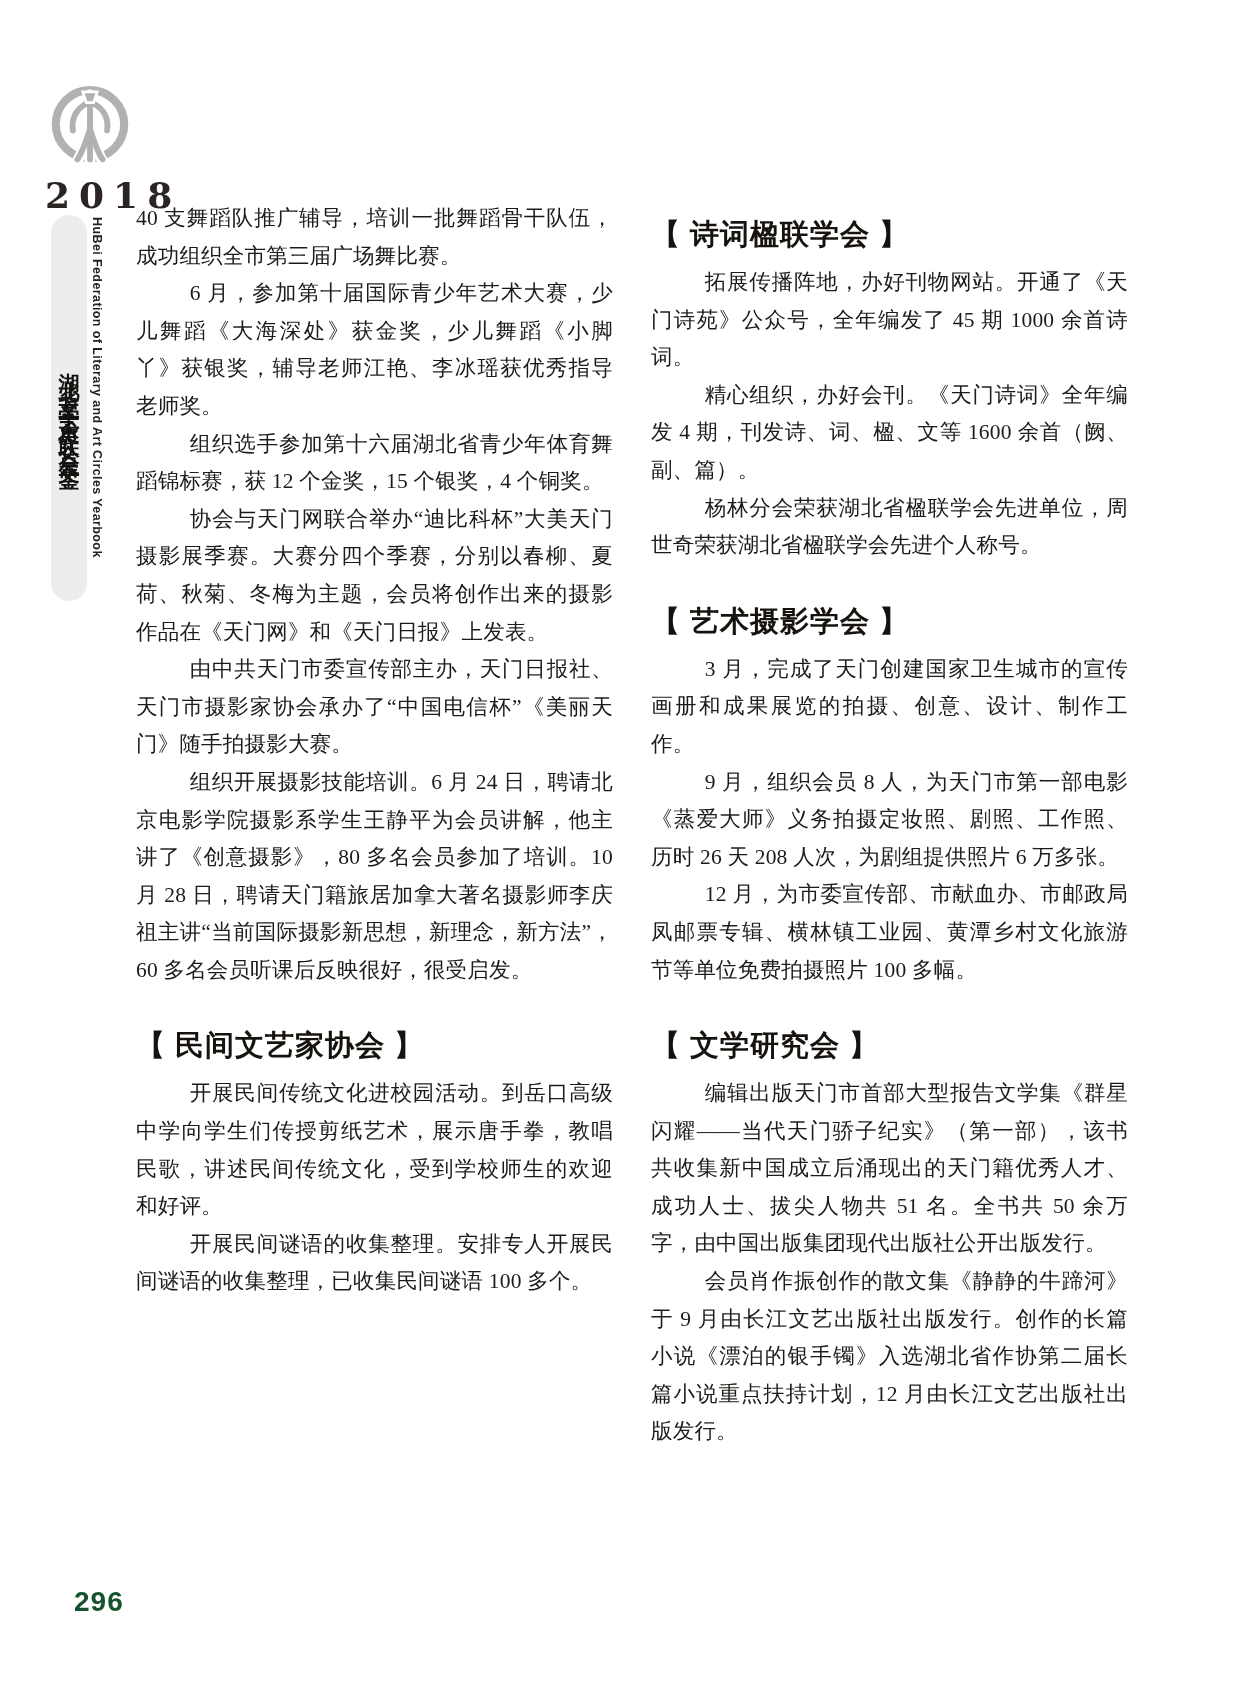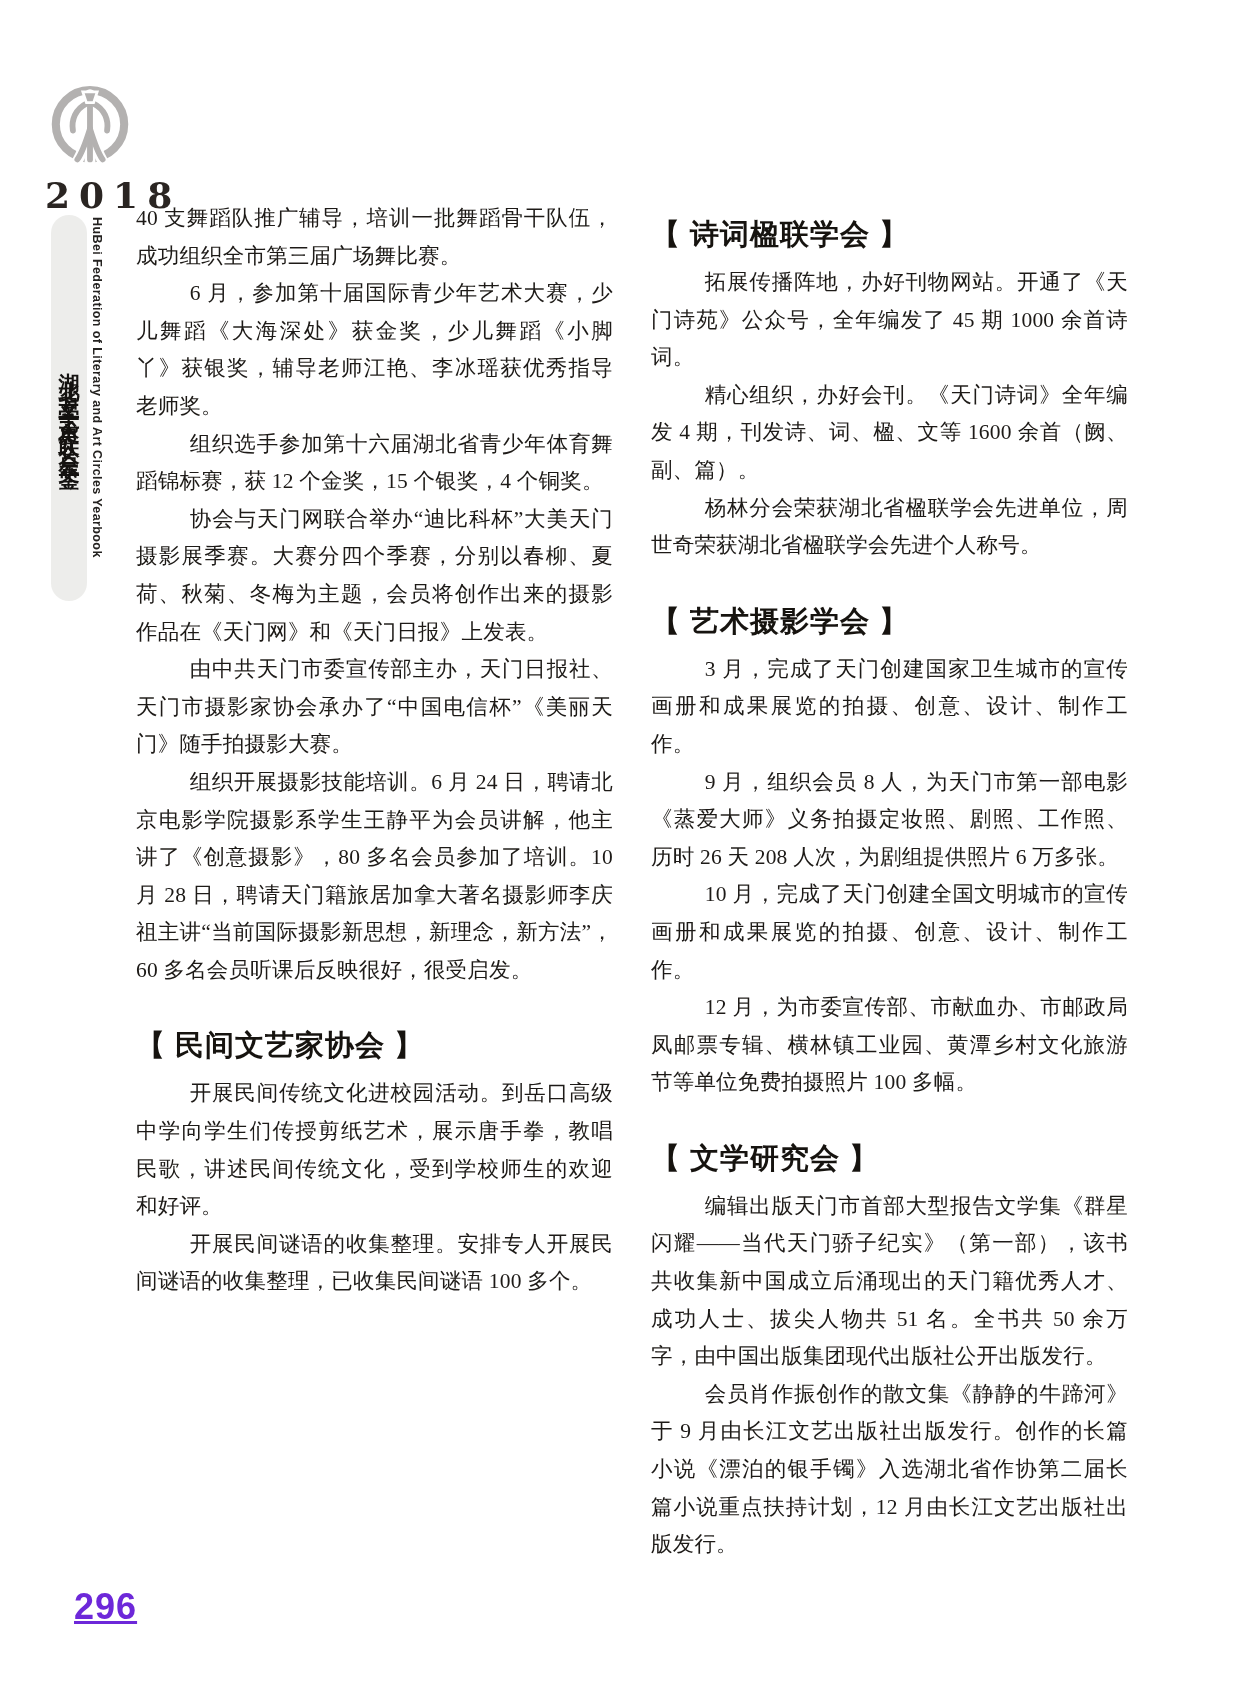--- a/index.html
+++ b/index.html
@@ -53,21 +53,21 @@
     font-family:"Liberation Sans","DejaVu Sans",sans-serif;
     font-weight:700;font-size:29px;line-height:34px;
     margin:39px 0 13px;letter-spacing:1px;color:#16130f;
   }
   .col-right section:first-child h2{margin-top:17px;}
 
   
   .pageno{
     position:absolute;left:74px;top:1586px;
     font-family:"Liberation Sans","DejaVu Sans",sans-serif;
-    font-weight:700;font-size:36px;color:#6d28d9;letter-spacing:1px;text-decoration:underline;
+    font-weight:700;font-size:28px;color:#14532d;letter-spacing:1px;
   }
 </style>
 </head>
 <body>
 
 <div class="page">
 
   <div class="corner">
     <div class="emblem">
       <svg viewBox="0 0 100 100" width="94" height="90" aria-hidden="true">
@@ -124,21 +124,20 @@
       <h2>【 诗词楹联学会 】</h2>
       <p>拓展传播阵地，办好刊物网站。开通了《天门诗苑》公众号，全年编发了 45 期 1000 余首诗词。</p>
       <p>精心组织，办好会刊。《天门诗词》全年编发 4 期，刊发诗、词、楹、文等 1600 余首（阙、副、篇）。</p>
       <p>杨林分会荣获湖北省楹联学会先进单位，周世奇荣获湖北省楹联学会先进个人称号。</p>
     </section>
 
     <section>
       <h2>【 艺术摄影学会 】</h2>
       <p>3 月，完成了天门创建国家卫生城市的宣传画册和成果展览的拍摄、创意、设计、制作工作。</p>
       <p>9 月，组织会员 8 人，为天门市第一部电影《蒸爱大师》义务拍摄定妆照、剧照、工作照、历时 26 天 208 人次，为剧组提供照片 6 万多张。</p>
-      <p>10 月，完成了天门创建全国文明城市的宣传画册和成果展览的拍摄、创意、设计、制作工作。</p>
       <p>12 月，为市委宣传部、市献血办、市邮政局凤邮票专辑、横林镇工业园、黄潭乡村文化旅游节等单位免费拍摄照片 100 多幅。</p>
     </section>
 
     <section>
       <h2>【 文学研究会 】</h2>
       <p>编辑出版天门市首部大型报告文学集《群星闪耀——当代天门骄子纪实》（第一部），该书共收集新中国成立后涌现出的天门籍优秀人才、成功人士、拔尖人物共 51 名。全书共 50 余万字，由中国出版集团现代出版社公开出版发行。</p>
       <p>会员肖作振创作的散文集《静静的牛蹄河》于 9 月由长江文艺出版社出版发行。创作的长篇小说《漂泊的银手镯》入选湖北省作协第二届长篇小说重点扶持计划，12 月由长江文艺出版社出版发行。</p>
     </section>
   </main>
 

